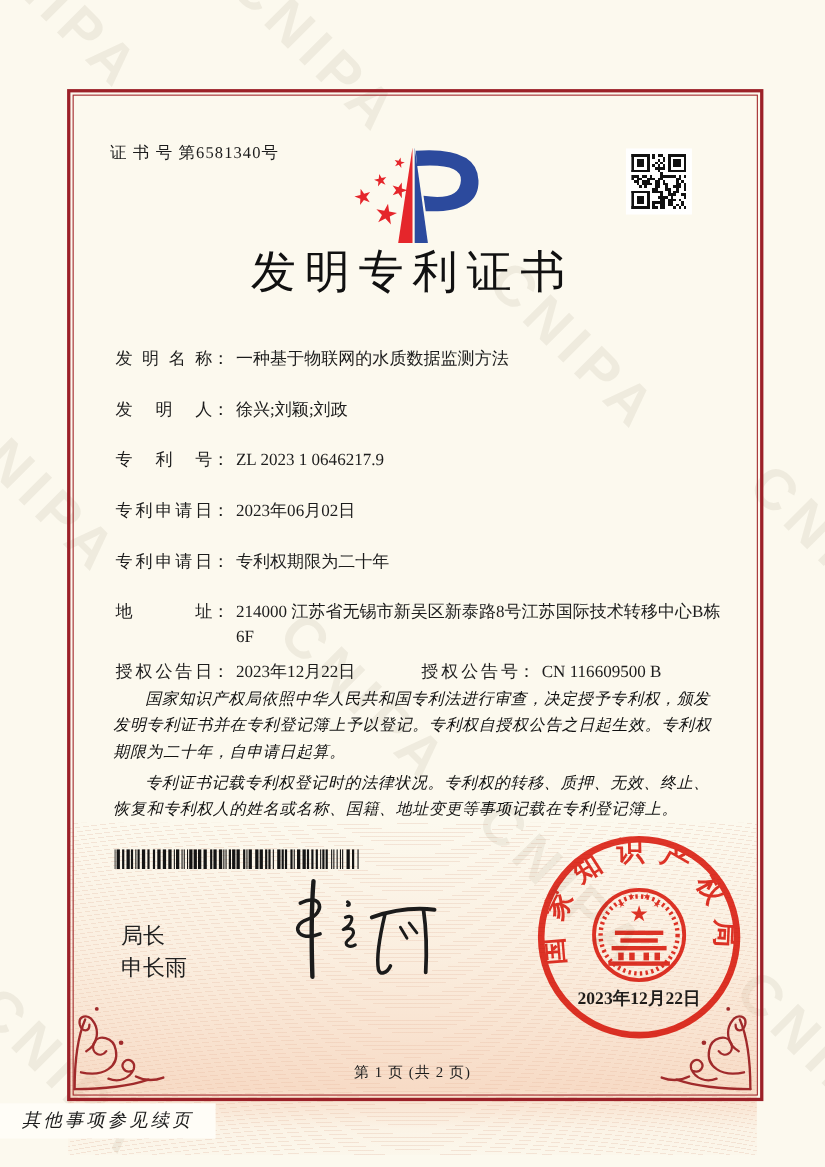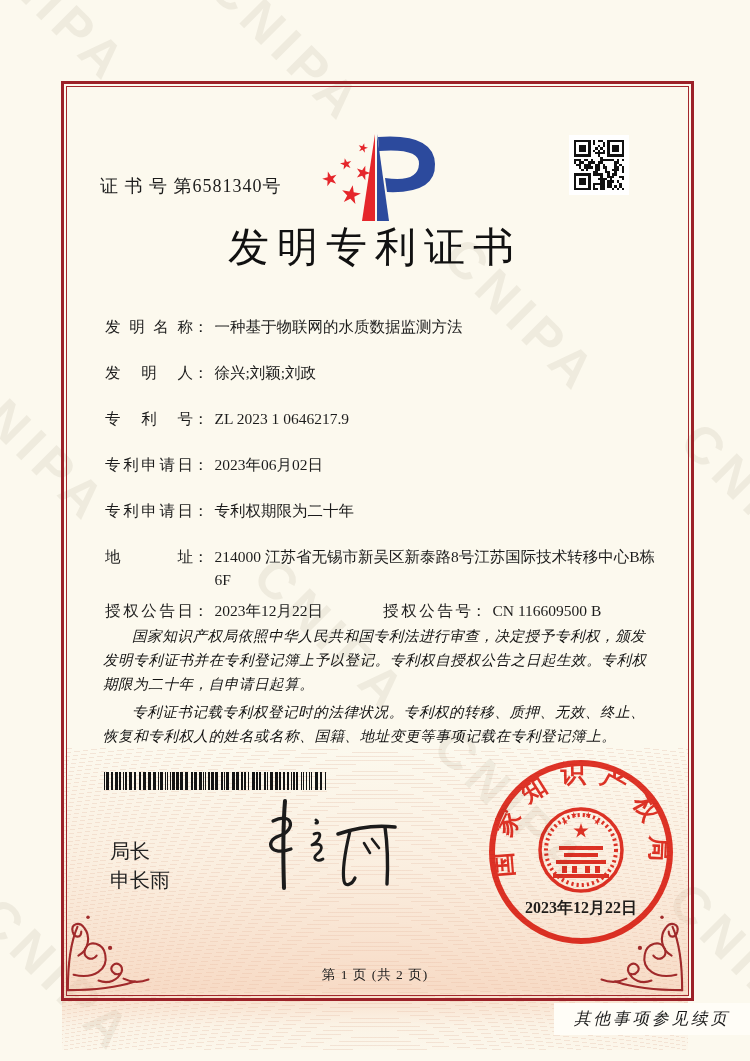--- a/index.html
+++ b/index.html
@@ -40,21 +40,21 @@
   }
   .frame-inner{
     position:absolute;inset:2px;border:1px solid #a3282c;
   }
   .flourish{position:absolute;z-index:4;width:96px;height:96px;pointer-events:none;}
   .flourish.bl{left:64px;top:898px;}
   .flourish.br{left:590px;top:898px;transform:scaleX(-1);}
   
   .cert-no{
     position:absolute;z-index:5;left:100px;top:130px;
-    font-size:18px;letter-spacing:1px;margin-top:44px;
+    font-size:15px;letter-spacing:1px;
   }
   .logo{position:absolute;z-index:5;left:316px;top:131px;}
   .qr{
     position:absolute;z-index:5;left:569px;top:135px;
     background:#fff;padding:5px;line-height:0;
   }
   .title{
     position:absolute;z-index:5;left:0;top:220px;width:750px;
     text-align:center;font-size:41px;letter-spacing:8px;
     font-family:"Liberation Serif","DejaVu Serif",serif;color:#111;
@@ -95,21 +95,21 @@
   
   .seal{
     position:absolute;z-index:7;left:480px;top:758px;
     mix-blend-mode:multiply;opacity:0.95;
   }
   
   .pagenum{
     position:absolute;z-index:5;left:0;top:966px;width:750px;
     text-align:center;font-size:13.5px;letter-spacing:1px;
   }
-  .note-wrap{position:absolute;z-index:5;left:0;top:1003px;width:750px;text-align:right;text-decoration:underline;}
+  .note-wrap{position:absolute;z-index:5;left:0;top:1003px;width:750px;text-align:left;text-decoration:underline;}
   .note{
     display:inline-block;background:#fffdf7;padding:5px 20px;
     font-size:16.5px;font-style:italic;letter-spacing:3px;
   }
 </style>
 </head>
 <body>
 
 <svg width="0" height="0" style="position:absolute" aria-hidden="true">
   <defs>

